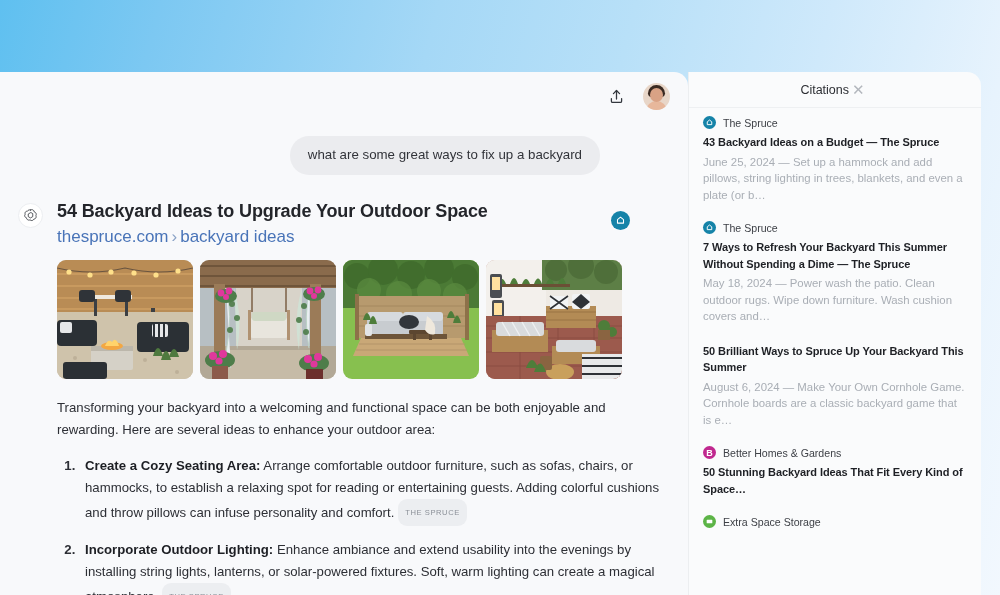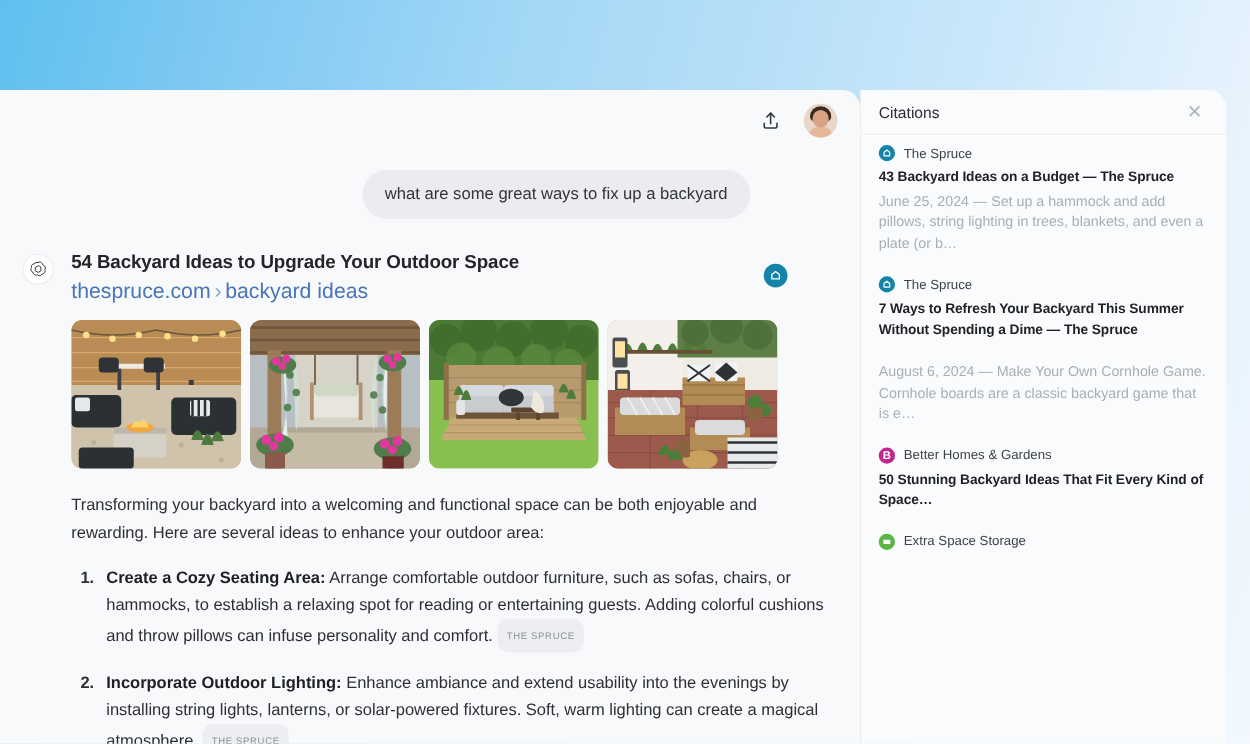--- a/index.html
+++ b/index.html
@@ -117,21 +117,21 @@
     border: 1px solid #eceef1;
     display: flex; align-items: center; justify-content: center;
   }
   .gpt-mark svg { display:block; }
 
   .answer-head {
     position: relative;
     padding-right: 60px;
   }
   .answer-title {
-    font-size: 15px;
+    font-size: 18px;
     font-weight: 700;
     color: #23252a;
     letter-spacing: -0.1px;
   }
   .answer-src {
     font-size: 17px;
     color: #4974b8;
     margin-top: 5px;
   }
   .answer-src .sep { color: #8aa2c6; margin: 0 3px; }
@@ -206,21 +206,21 @@
     height: 523px;
     background: #fafbfc;
     border-top-right-radius: 14px;
     border-left: 1px solid #eceef0;
     overflow: hidden;
   }
   .cit-head {
     height: 36px;
     display: flex;
     align-items: center;
-    justify-content: space-between;
+    justify-content: center;
     padding: 0 16px 0 14px;
     border-bottom: 1px solid #eef0f2;
   }
   .cit-title {
     font-size: 12.5px;
     color: #2c2e33;
     font-weight: 400;
   }
   .cit-close {
     color: #b3b7bd;
@@ -588,23 +588,25 @@
       <div class="cit-item">
         <div class="cit-source">
           <div class="fav" style="background:#1583a8">
             <svg width="9" height="9" viewBox="0 0 16 16">
                 <path d="M8 3.6 4 6.8v5h8v-5z" fill="none" stroke="#fff" stroke-width="1.7" stroke-linejoin="round"></path>
               </svg>
           </div>
           <span class="cit-source-name">The Spruce</span>
         </div>
         <div class="cit-title-txt">7 Ways to Refresh Your Backyard This Summer Without Spending a Dime — The Spruce</div>
+        <div class="cit-snip">May 18, 2024 — Power wash the patio. Clean outdoor rugs. Wipe down furniture. Wash cushion covers and…</div>
       </div>
 
       <div class="cit-item">
+        <div class="cit-title-txt">50 Brilliant Ways to Spruce Up Your Backyard This Summer</div>
         <div class="cit-snip">August 6, 2024 — Make Your Own Cornhole Game. Cornhole boards are a classic backyard game that is e…</div>
       </div>
 
       <div class="cit-item">
         <div class="cit-source">
           <div class="fav" style="background:#c0288f;font-size:9px">B</div>
           <span class="cit-source-name">Better Homes &amp; Gardens</span>
         </div>
         <div class="cit-title-txt">50 Stunning Backyard Ideas That Fit Every Kind of Space…</div>
       </div>

